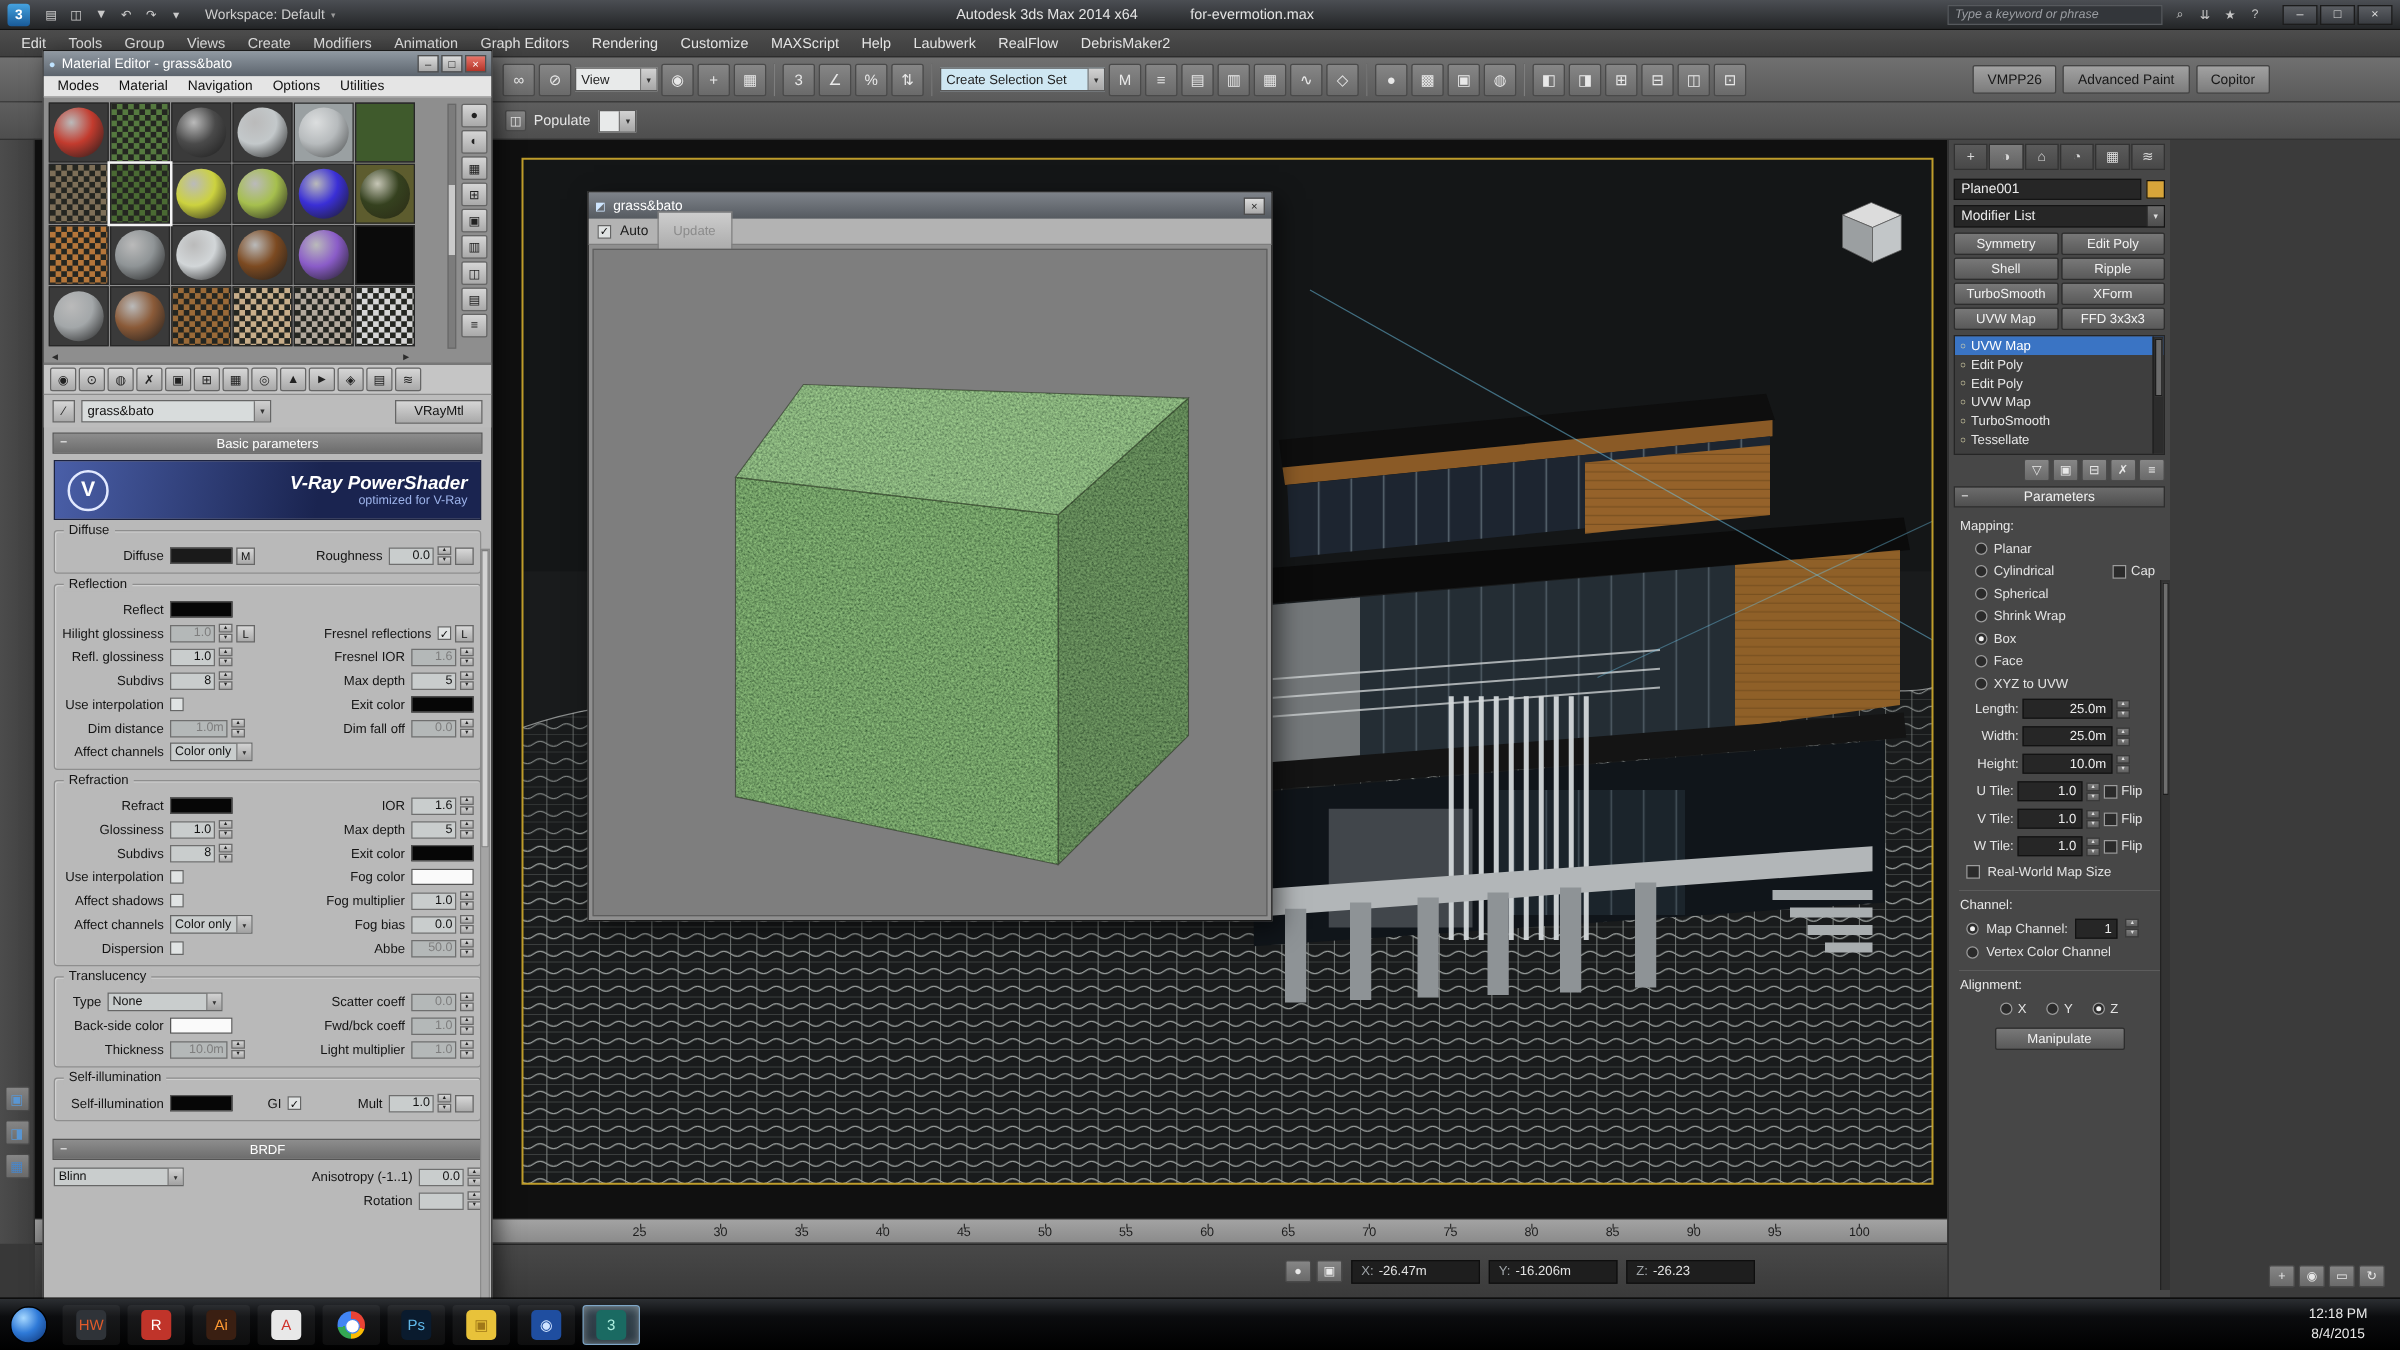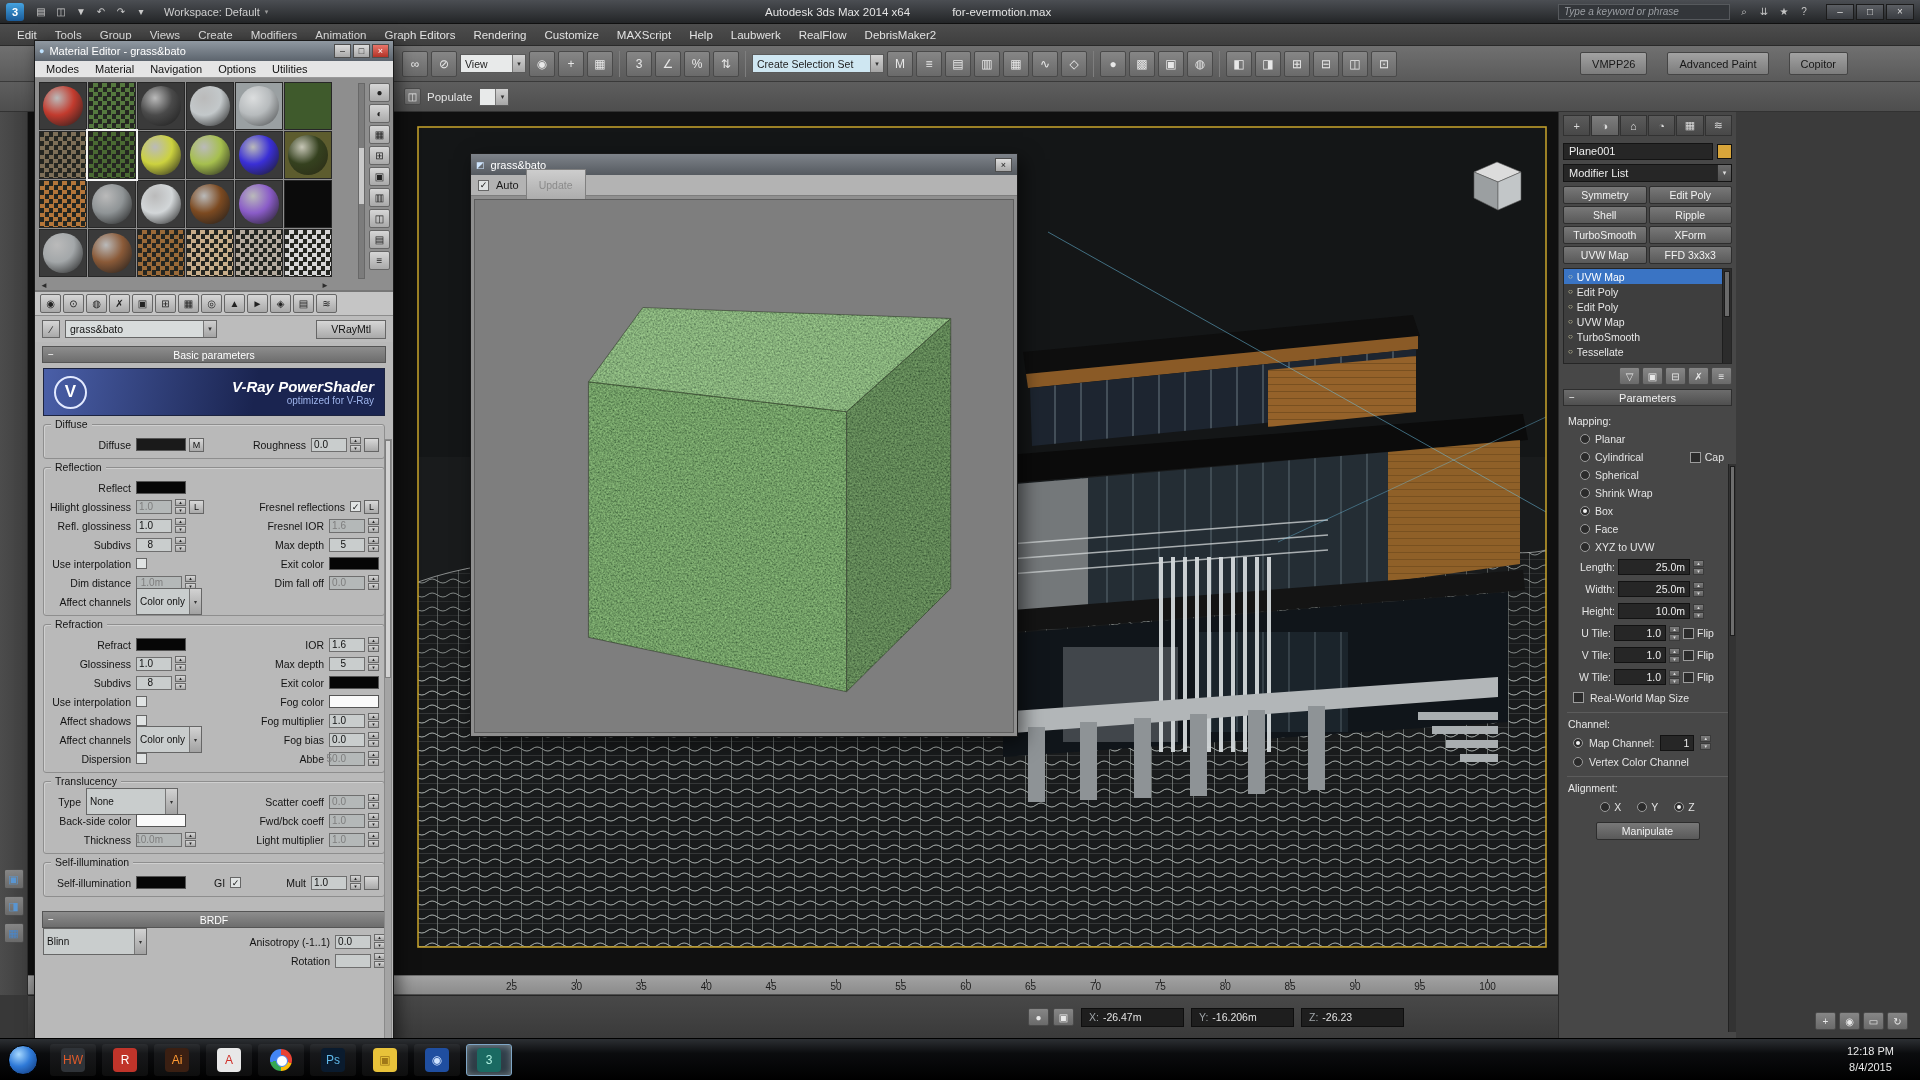--- a/index.html
+++ b/index.html
@@ -29,21 +29,21 @@
 
 #menubar{position:absolute;left:0;top:24px;width:1920px;height:22px;background:linear-gradient(#4d4d4d,#3e3e3e);border-bottom:1px solid #2a2a2a;display:flex;align-items:center;padding-left:8px;z-index:5}
 .menu-item{padding:0 9px;height:100%;display:flex;align-items:center;color:#e3e3e3;font-size:11.5px}
 
 #toolbar{position:absolute;left:0;top:46px;width:1920px;height:36px;background:linear-gradient(#707070,#5a5a5a);border-bottom:1px solid #3a3a3a;display:flex;align-items:center;gap:3px;padding-left:402px;z-index:5}
 .tbi{width:26px;height:26px;font-size:12px}
 .sep{width:1px;height:26px;background:#474747;border-right:1px solid #7e7e7e;margin:0 3px}
 #refcoord{width:66px}
 #selset{width:132px;background:#cfe7f2}
 #tbpre,#tba,#tbsnap,#tbb,#tbc,#tbd{display:flex;gap:3px}
-#tbright{margin-left:auto;display:flex;gap:20px;padding-right:72px}
+#tbright{margin-left:auto;display:flex;gap:5px;padding-right:104px}
 .tbtn{height:23px;padding:0 11px;background:linear-gradient(#a2a2a2,#7c7c7c);border:1px solid #454545;border-radius:2px;color:#171717;font-size:11px;display:flex;align-items:center}
 
 #ribbon{position:absolute;left:0;top:82px;width:1920px;height:30px;background:linear-gradient(#5e5e5e,#4e4e4e);border-bottom:1px solid #323232;display:flex;align-items:center;gap:7px;padding-left:404px;z-index:5}
 #populate{display:flex;align-items:center;gap:6px;color:#e5e5e5;font-size:11.5px}
 .picon{width:17px;height:17px;font-size:10px}
 #ribcombo{width:30px;height:18px}
 
 #leftdock{position:absolute;left:0;top:46px;width:28px;height:949px;background:linear-gradient(90deg,#4c4c4c,#3f3f3f);border-right:1px solid #2d2d2d;display:flex;flex-direction:column;align-items:center;gap:7px;padding:44px 0 52px;z-index:2}
 .ldi{width:20px;height:20px;font-size:11px}
 .ldi:nth-child(2){margin-top:auto}
@@ -137,27 +137,27 @@
 #btexts{margin-left:auto;text-align:right}
 #btitle{color:#fff;font-weight:bold;font-style:italic;font-size:15px}
 #bsub{color:#9db3ea;font-size:10px}
 .megroup{position:relative;margin:8px 8px 5px;padding:10px 5px 4px;border:1px solid #8e8e8e;border-radius:3px;box-shadow:1px 1px 0 #cfcfcf inset}
 .leg{position:absolute;top:-7px;left:7px;background:#b9b9b9;padding:0 4px;font-size:10.5px;color:#141414}
 .mrow{display:flex;align-items:center;height:19px;font-size:10.5px;color:#141414}
 .mhalf{flex:1;display:flex;align-items:center;gap:3px;min-width:0}
 .mlab{text-align:right;padding-right:2px;white-space:nowrap}
 .grow{flex:1}
 .w84{width:84px;flex:0 0 84px}
-.mfield{width:36px;height:14px;background:#c9cdcd;border:1px solid #6f6f6f;color:#111;font-size:10px;display:flex;align-items:center;justify-content:flex-end;padding-right:18px;flex:0 0 auto}
+.mfield{width:36px;height:14px;background:#c9cdcd;border:1px solid #6f6f6f;color:#111;font-size:10px;display:flex;align-items:center;justify-content:flex-end;padding-right:2px;flex:0 0 auto}
 .mfield.dis{color:#7e7e7e;background:#b4b8b8}
 .mfield.w46{width:46px;flex-basis:46px}
 .msw{width:50px;height:13px;border:1px solid #555;flex:0 0 auto}
 .mbtn{height:14px;min-width:15px;background:linear-gradient(#d8d8d8,#a9a9a9);border:1px solid #666;color:#111;font-size:9px;display:flex;align-items:center;justify-content:center;padding:0 2px;flex:0 0 auto}
 .mchk{width:11px;height:11px;background:#e0e3e3;border:1px solid #666;font-size:9px;color:#111;display:flex;align-items:center;justify-content:center;flex:0 0 auto}
-.mcombo{height:27px;background:#c9cdcd;border:1px solid #666;font-size:10px;color:#111;display:flex;align-items:center;padding-left:3px;flex:0 0 auto}
+.mcombo{height:15px;background:#c9cdcd;border:1px solid #666;font-size:10px;color:#111;display:flex;align-items:center;padding-left:3px;flex:0 0 auto}
 .mcombo .arr{margin-left:auto;width:12px;align-self:stretch;background:linear-gradient(#d2d2d2,#a2a2a2);border-left:1px solid #777;display:flex;align-items:center;justify-content:center;font-size:6px;color:#333}
 .w66{width:66px}.w92{width:92px}.w104{width:104px}
 #brdfrows{margin:4px 8px 0}
 #mescroll{position:absolute;right:1px;top:398px;bottom:3px;width:8px;background:#a4a4a4;border:1px solid #8a8a8a}
 #mescroll .thumb{position:absolute;left:0;top:0;width:6px;height:238px;background:#d2d2d2;border:1px solid #7e7e7e}
 
 #rw{position:absolute;left:470px;top:153px;width:548px;height:584px;background:#8f8f8f;border:1px solid #191919;box-shadow:5px 6px 18px rgba(0,0,0,.55);z-index:25}
 #rwtitle{height:21px;background:linear-gradient(#7e838a,#555a60);display:flex;align-items:center;gap:6px;padding:0 5px;color:#fff;font-size:11px}
 #rwclose{margin-left:auto}
 #rwbar{height:21px;background:#b3b3b3;border-bottom:1px solid #7d7d7d;display:flex;align-items:center;gap:7px;padding:0 7px;color:#1a1a1a}

